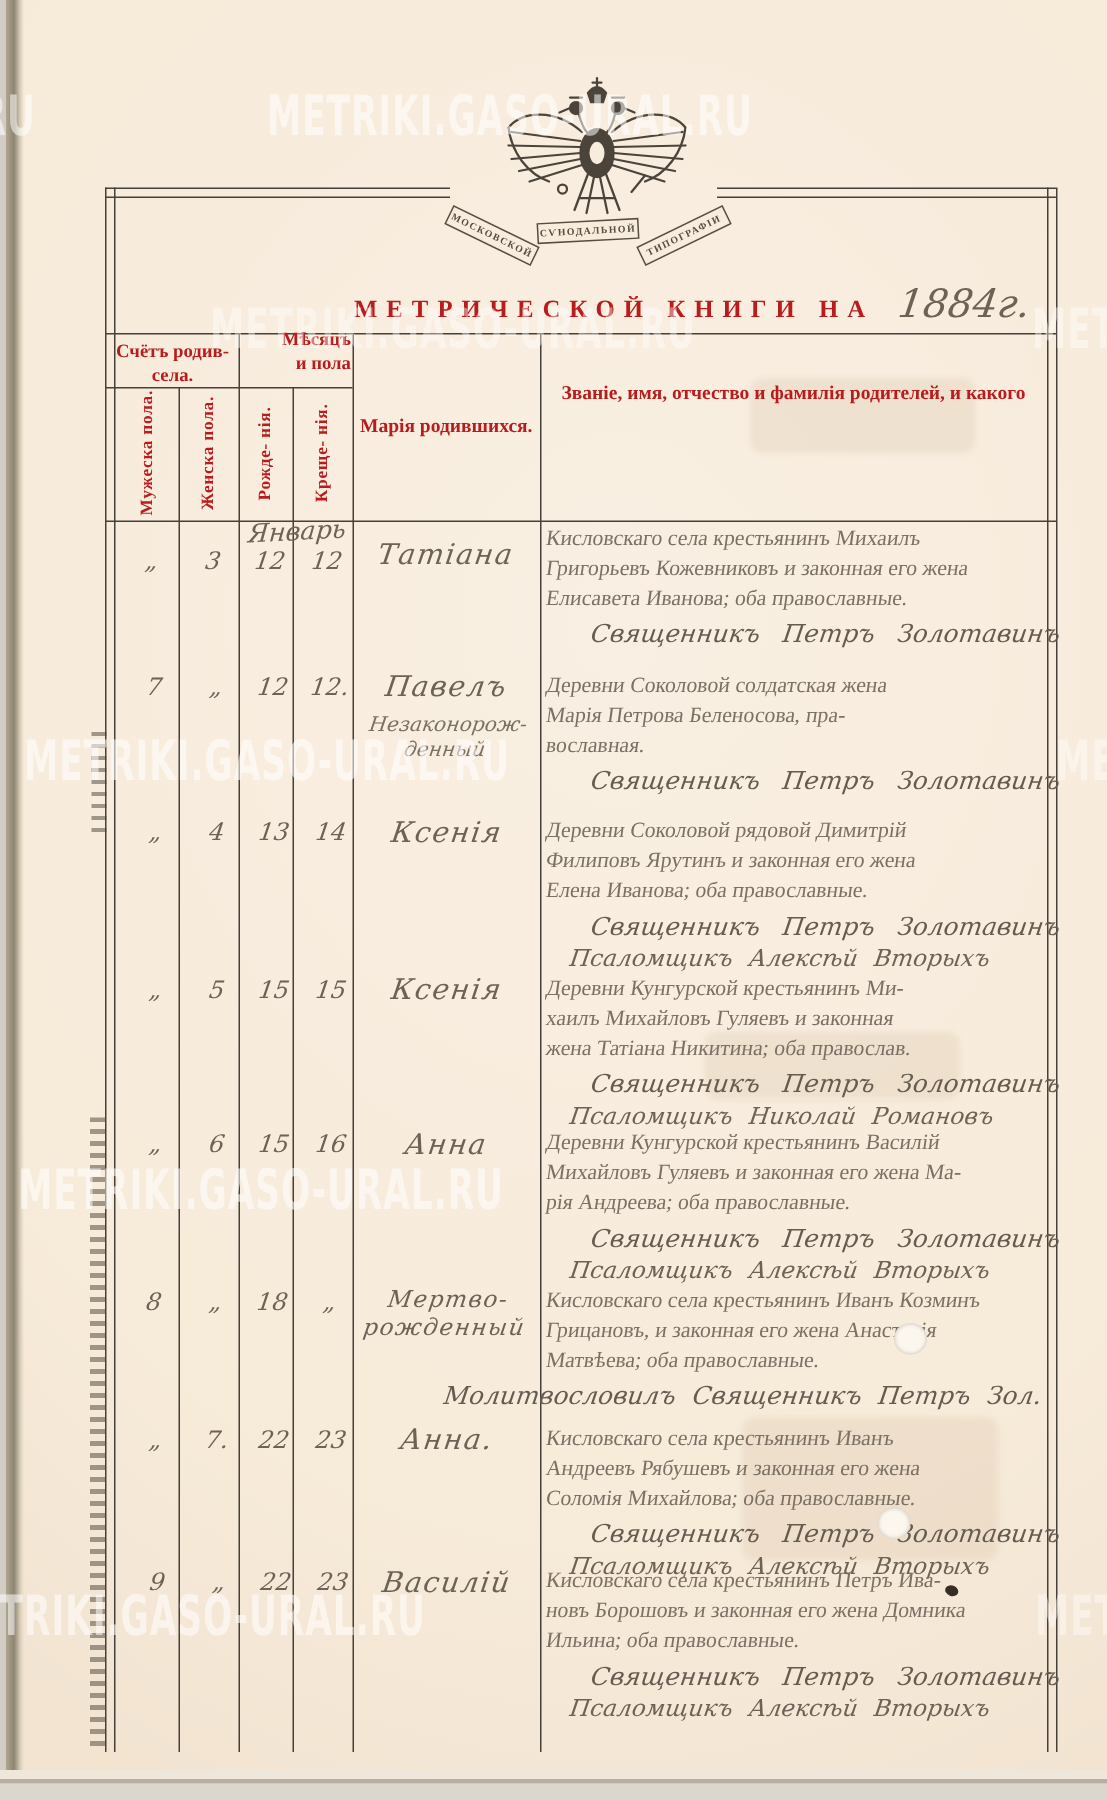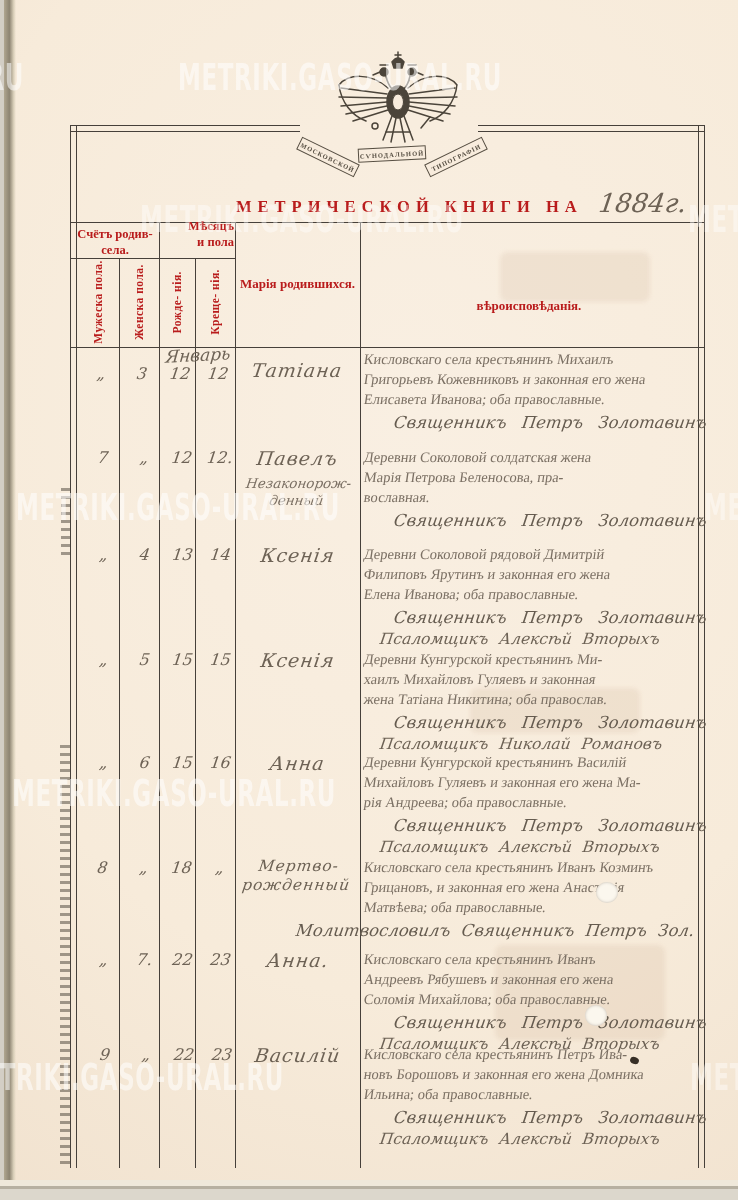--- a/index.html
+++ b/index.html
@@ -176,21 +176,21 @@
   <div class="vcell" style="left:120px;width:38px;">
       <span class="pr vlab">Женска пола.</span>
     </div>
   <div class="vcell" style="left:160px;width:34px;">
       <span class="pr vlab">Рожде- нія.</span>
     </div>
   <div class="vcell" style="left:196px;width:38px;">
       <span class="pr vlab">Креще- нія.</span>
     </div>
   <div class="pr names-h">Марія родившихся.</div>
-  <div class="pr det-h" style="top:298px;">вѣроисповѣданія.</div>
+  <div class="pr det-h" style="top:254px;">Званіе, имя, отчество и фамилія родителей, и какого</div>
 
   <div class="tbody">
 
     <div class="trow r1" style="height:98px;">
       <div class="month hw">Январь</div>
       <div class="cell num hw">„</div>
       <div class="cell num hw">3</div>
       <div class="cell num hw">12</div>
       <div class="cell num hw">12</div>
       <div class="cell namec"><span class="hw name">Татіана</span></div>

